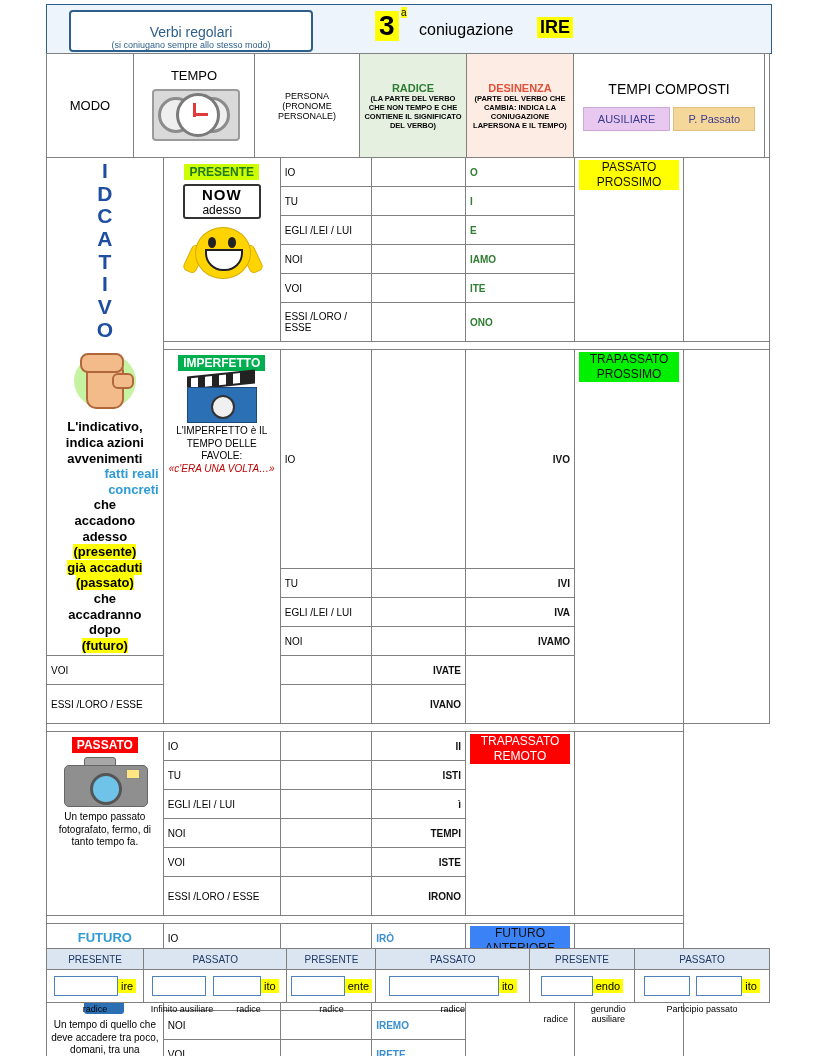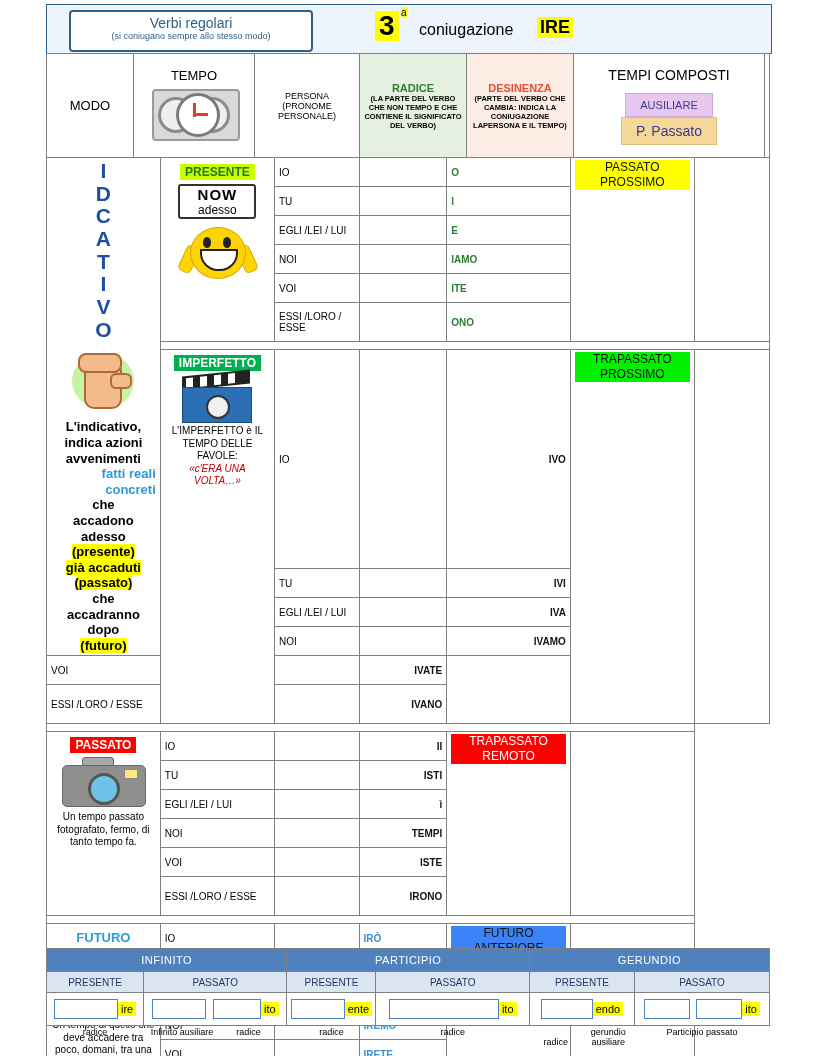--- a/index.html
+++ b/index.html
@@ -12,21 +12,21 @@
     position:relative;
     overflow:hidden;
   }
   .page{position:relative;width:816px;height:1056px;}
 
   table{border-collapse:collapse;}
 
   
   .hdr{position:absolute;left:46px;top:4px;width:724px;height:48px;border:1px solid #2e5f8a;background:#eef4fb;}
   .hdr-box{position:absolute;left:22px;top:5px;width:240px;height:38px;border:2px solid #2e5f8a;border-radius:4px;background:#fff;text-align:center;}
-  .hdr-box .t1{color:#2e5f8a;font-size:14px;margin-top:3px;}
+  .hdr-box .t1{color:#2e5f8a;font-size:14px;margin-top:12px;}
   .hdr-box .t2{color:#2e5f8a;font-size:9px;}
   .hdr-title{position:absolute;left:320px;top:2px;width:300px;height:44px;}
   .hdr-num{position:absolute;left:8px;top:4px;font-size:28px;font-weight:bold;background:#ffff00;padding:0 4px;line-height:30px;}
   .hdr-sup{position:absolute;left:34px;top:0px;font-size:10px;background:#ffff00;}
   .hdr-con{position:absolute;left:52px;top:14px;font-size:16px;}
   .hdr-ire{position:absolute;left:170px;top:10px;font-size:18px;font-weight:bold;background:#ffff00;padding:0 3px;}
 
   
   .colhdr{position:absolute;left:46px;top:53px;width:724px;height:104px;}
   .colhdr td{border:1px solid #808080;text-align:center;vertical-align:middle;padding:2px;}
@@ -37,21 +37,21 @@
   .c-des{width:102px;background:#fdece3;}
   .c-comp{width:212px;}
   .c-last{width:auto;}
   .lbl-big{font-size:13px;}
   .lbl-small{font-size:7.5px;font-weight:bold;}
   .radice-t{color:#2f7d32;font-weight:bold;font-size:11px;}
   .des-t{color:#e2513a;font-weight:bold;font-size:11px;}
   .pers-t{font-size:9px;}
   .comp-t{font-size:14px;}
   .aus-pill{display:inline-block;background:#e9c8f0;padding:5px 14px;color:#3b3b8f;font-size:11px;border:1px solid #cfa8da;}
-  .pp-pill{display:inline-block;background:#f6d79a;padding:5px 14px;color:#3b3b8f;font-size:14px;border:1px solid #e0bf7c;}
+  .pp-pill{display:inline-block;background:#f6d79a;padding:5px 14px;color:#3b3b8f;font-size:11px;border:1px solid #e0bf7c;}
 
   
   .clock{width:92px;height:60px;margin:0 auto;position:relative;}
   .clock .body{position:absolute;left:4px;top:6px;width:84px;height:48px;background:#d9d9d9;border:2px solid #9a9a9a;border-radius:4px;}
   .clock .ring{position:absolute;top:14px;width:30px;height:30px;border:3px solid #8c8c8c;border-radius:50%;background:#efefef;}
   .clock .r1{left:10px;} .clock .r2{left:46px;}
   .clock .face{position:absolute;left:28px;top:10px;width:38px;height:38px;border:3px solid #7a7a7a;border-radius:50%;background:#fff;}
   .clock .hand{position:absolute;background:#e03a3a;}
   .clock .h1{left:46px;top:24px;width:14px;height:3px;}
   .clock .h2{left:45px;top:14px;width:3px;height:14px;}
@@ -68,21 +68,21 @@
   .comp2-col{width:106px;}
   .sep-row td{height:7px;border-left:1px solid #808080;border-right:1px solid #808080;background:#fff;padding:0;}
 
   .vert-letters{display:flex;flex-direction:column;align-items:center;color:#1f4ea1;font-size:21px;font-weight:bold;line-height:1.08;}
 
   .tag{display:inline-block;font-weight:bold;font-size:12px;padding:1px 5px;}
   .tag-presente{background:#ccff00;color:#1f7a1f;}
   .tag-imperfetto{background:#00b050;color:#ffffff;}
   .tag-passato{background:#ff0000;color:#ffffff;}
   .tag-futuro{color:#2e9bd6;font-weight:bold;font-size:13px;background:transparent;}
-  .comp-tag{display:inline-block;font-size:12px;padding:0 18px;line-height:1.25;}
+  .comp-tag{display:inline-block;font-size:12px;padding:0 3px;line-height:1.25;}
   .t-pp{background:#ffff00;color:#111;}
   .t-tp{background:#00f000;color:#111;}
   .t-tr{background:#ff0000;color:#ffffff;}
   .t-fa{background:#3b82f6;color:#111;}
 
   .des-green{color:#2f7d32;font-weight:bold;}
   .des-blue{color:#3b8fd0;font-weight:bold;margin-left:45px;}
   .des-black{color:#111;font-weight:bold;text-align:right;}
 
   .note{font-size:13px;line-height:1.2;}
@@ -440,25 +440,20 @@
       <td class="pers-col" style="height:34px;">ESSI /LORO / ESSE</td>
       <td class="rad-col"></td>
       <td class="des-col des-blue">IRANNO</td>
     </tr>
   </tbody>
     </table>
 
   <div class="bottom">
     <table>
       <tbody>
-          <tr>
-        <td class="bhdr" colspan="2" style="width:241px;">INFINITO</td>
-        <td class="bhdr" colspan="2" style="width:241px;">PARTICIPIO</td>
-        <td class="bhdr" colspan="2" style="width:242px;">GERUNDIO</td>
-      </tr>
       <tr>
         <td class="bsub" style="width:96px;">PRESENTE</td>
         <td class="bsub" style="width:145px;">PASSATO</td>
         <td class="bsub" style="width:88px;">PRESENTE</td>
         <td class="bsub" style="width:153px;">PASSATO</td>
         <td class="bsub" style="width:105px;">PRESENTE</td>
         <td class="bsub" style="width:137px;">PASSATO</td>
       </tr>
       <tr>
         <td class="bfield">

